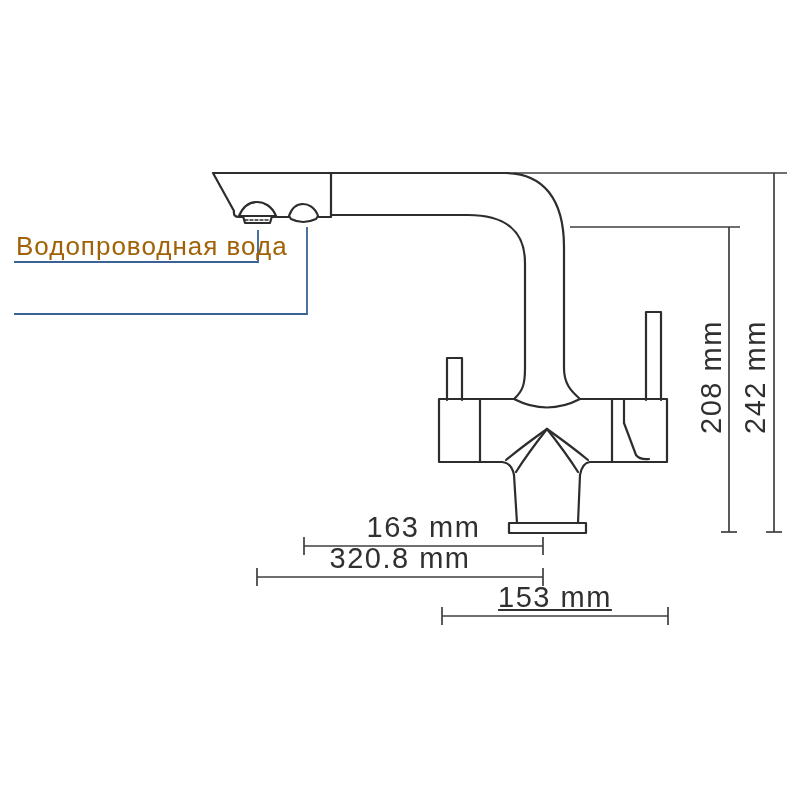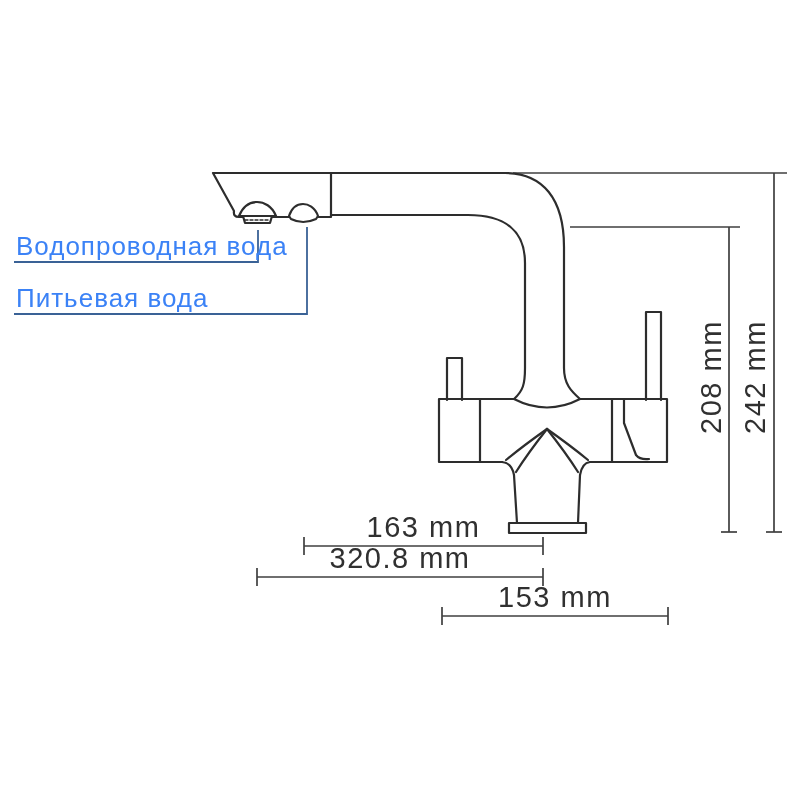--- a/index.html
+++ b/index.html
@@ -3,21 +3,21 @@
 <meta charset="utf-8">
 <style>
   html,body{margin:0;padding:0;}
   body{
     width:800px;height:800px;background:#ffffff;position:relative;overflow:hidden;
     font-family:"Liberation Sans","DejaVu Sans",sans-serif;
   }
   #canvas{position:absolute;left:0;top:0;width:800px;height:800px;}
   svg{position:absolute;left:0;top:0;}
   .blue-label{
-    position:absolute;color:#3b82f6;font-size:26px;letter-spacing:1px;
+    position:absolute;color:#a16207;font-size:26px;letter-spacing:1px;
     white-space:nowrap;line-height:1.1;
   }
   .dim-text{
     position:absolute;color:#303030;font-size:29px;letter-spacing:1.5px;
     text-align:center;white-space:nowrap;line-height:1.0;
   }
   .dim-vert{
     width:160px;height:30px;transform:rotate(-90deg);transform-origin:center center;
   }
 </style>
@@ -91,25 +91,24 @@
     </g>
 
     <g fill="none" stroke-width="1.8" stroke-linecap="butt" stroke="#3a6296">
       <path d="M 258,230 L 258,262 L 14,262"></path>
       <path d="M 307,227 L 307,314 L 14,314"></path>
     </g>
   </svg>
 
   <div class="blue-label" style="left:16px;top:232px;">Водопроводная вода</div>
 
-  <div class="blue-label" style="left:16px;top:284px;">Питьевая вода</div>
 
   <div class="dim-text" style="left:304px;top:513px;width:239px;">163 mm</div>
 
   <div class="dim-text" style="left:257px;top:544px;width:286px;">320.8 mm</div>
 
-  <div class="dim-text" style="left:442px;top:583px;width:226px;">153 mm</div>
+  <div class="dim-text" style="left:442px;top:583px;width:226px;text-decoration:underline;">153 mm</div>
 
   <div class="dim-text dim-vert" style="left:632px;top:362px;">208 mm</div>
 
   <div class="dim-text dim-vert" style="left:676px;top:362px;">242 mm</div>
 
 </div>
 
 </body></html>

